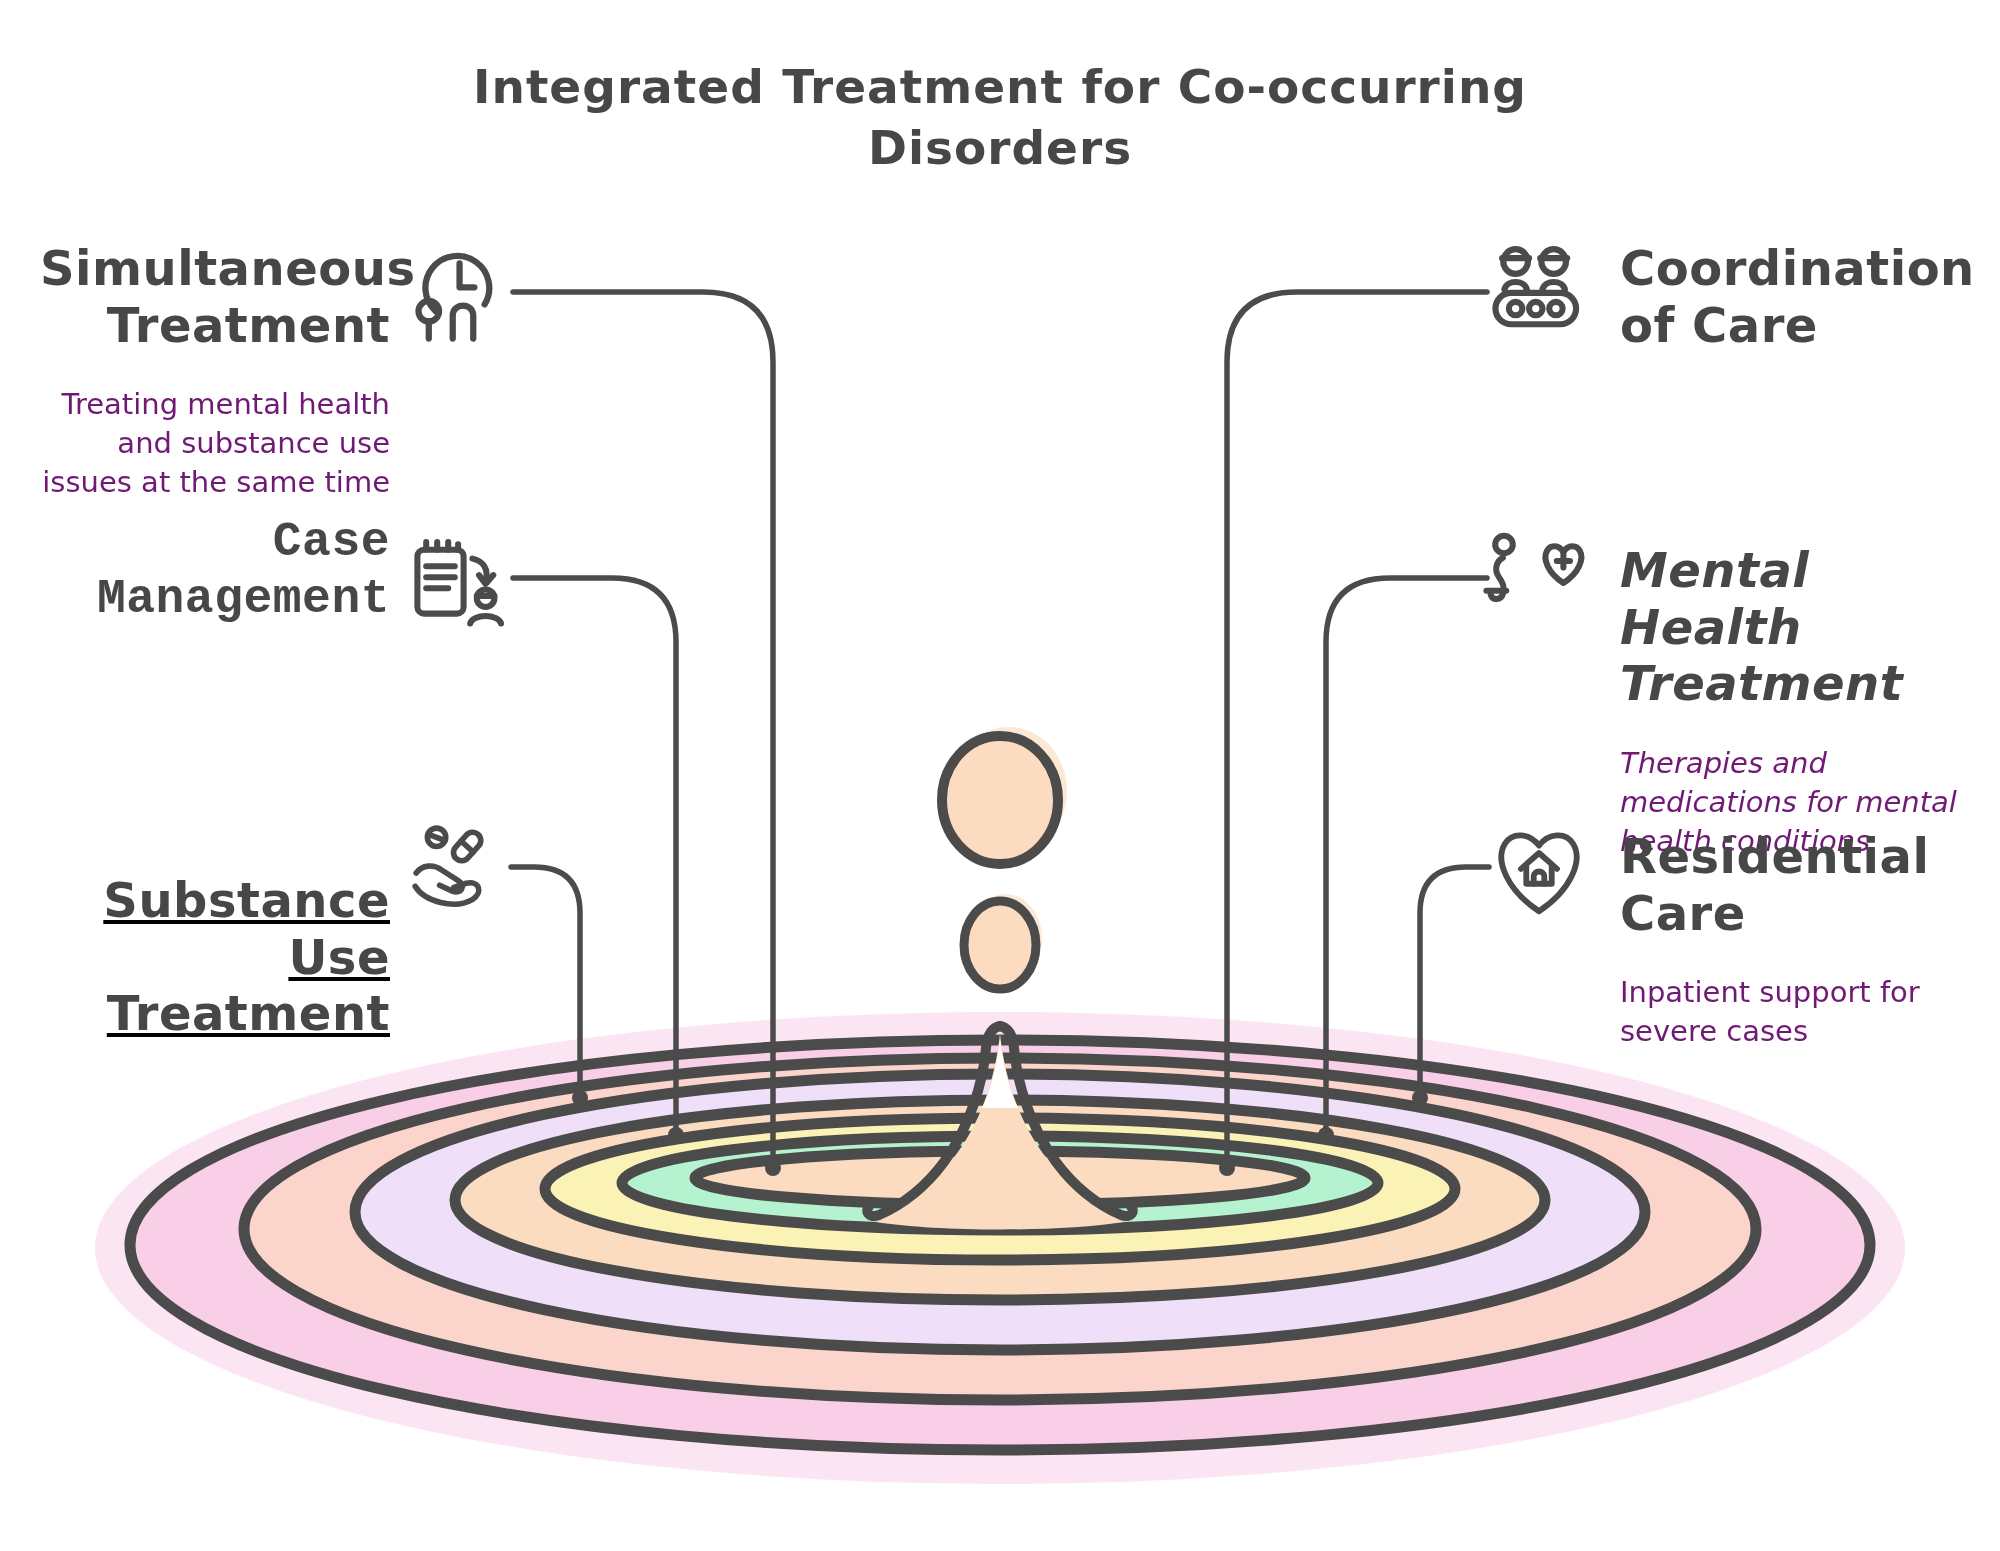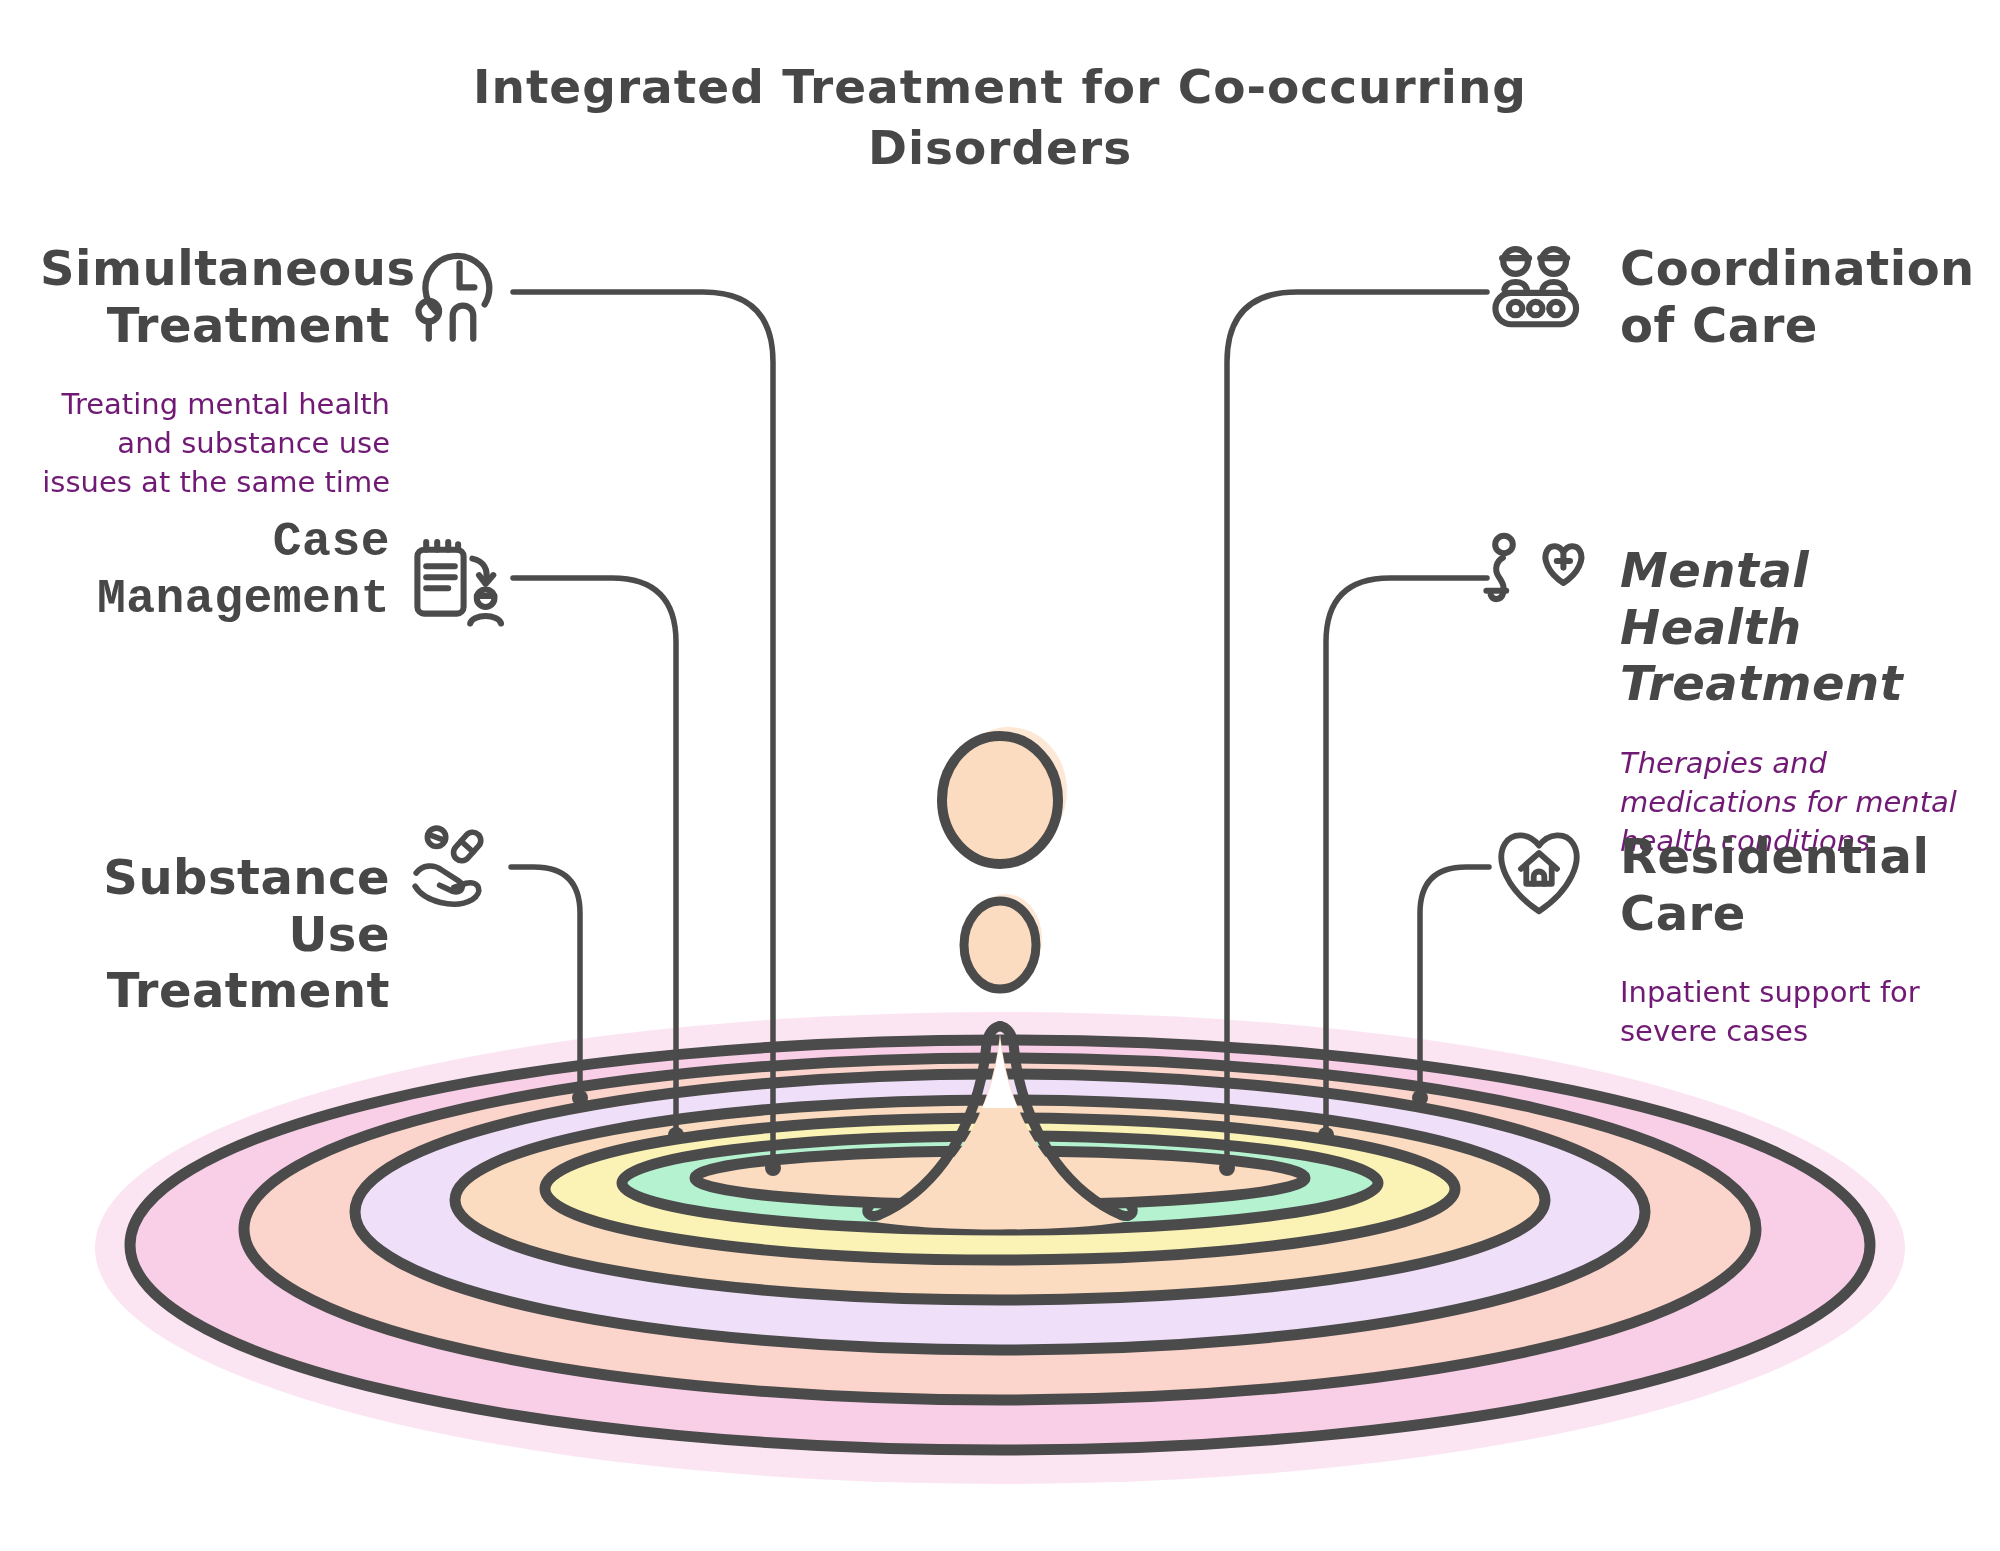--- a/index.html
+++ b/index.html
@@ -127,21 +127,21 @@
     <path class="icon-stroke" d="M22 18 V11 M32 18 V11 M42 18 V11 M51 18 V13"></path>
     <path class="icon-stroke" d="M22 33 H48 M22 43 H48 M22 53 H42"></path>
     <path class="icon-stroke" d="M64 26 C74 28 79 36 76 46"></path>
     <path class="icon-stroke" d="M70 41 L76 49 L83 41"></path>
     <circle class="icon-stroke" cx="76" cy="62" r="8"></circle>
     <path class="icon-stroke" d="M68 60 H84"></path>
     <path class="icon-stroke" d="M62 85 C64 76 88 76 90 85"></path>
   </svg>
 </div>
 
-<div class="item left-side" style="left:40px;top:849px;width:350px;">
+<div class="item left-side" style="left:40px;top:872px;width:350px;text-decoration:underline;">
   <div class="heading">Substance Use
 Treatment</div>
 </div>
 <div class="icon-box" style="left:408px;top:820px;width:102px;height:102px;">
   <svg viewBox="0 0 100 100">
     <circle class="icon-stroke" cx="28" cy="17" r="9"></circle>
     <path class="icon-stroke" d="M20 14 L36 20"></path>
     <g transform="rotate(42 58 26)">
       <rect class="icon-stroke" x="50" y="10" width="16" height="32" rx="8"></rect>
       <path class="icon-stroke" d="M50 26 H66"></path>

